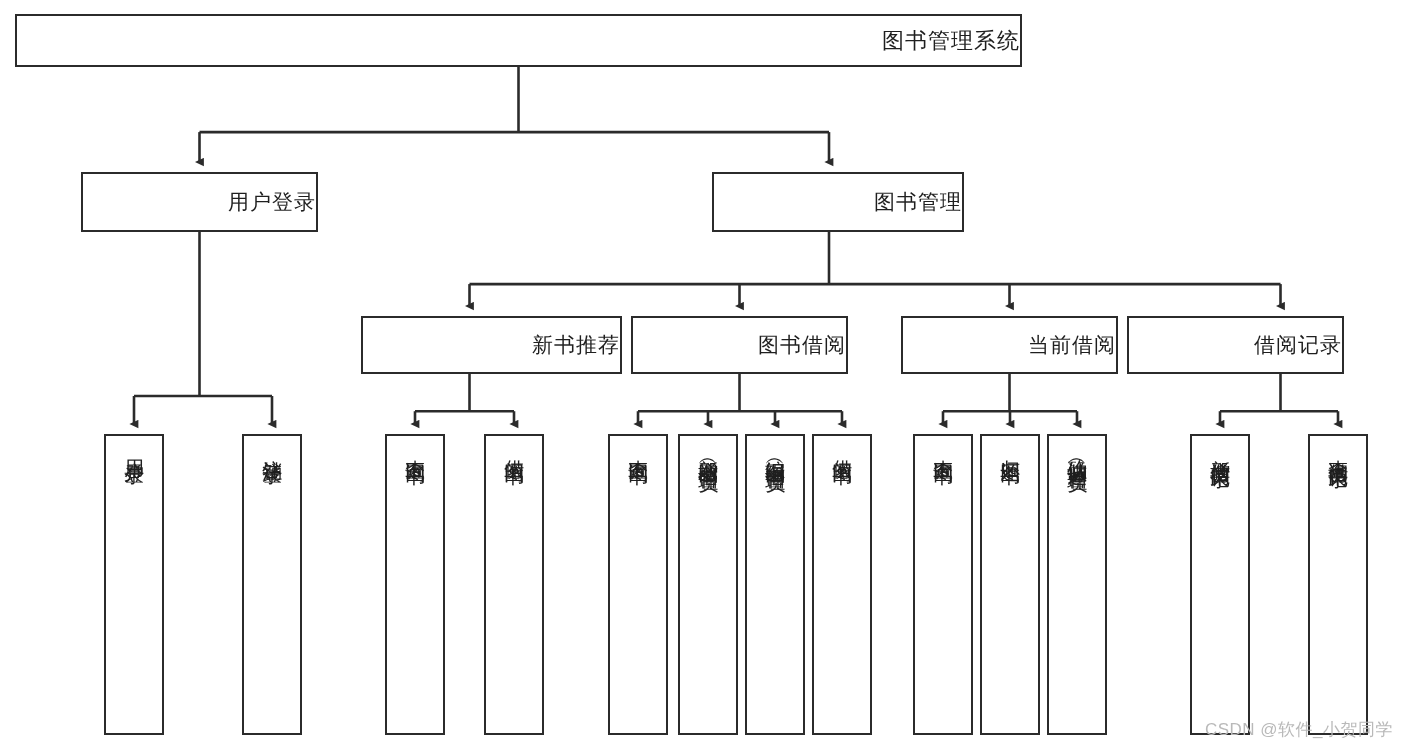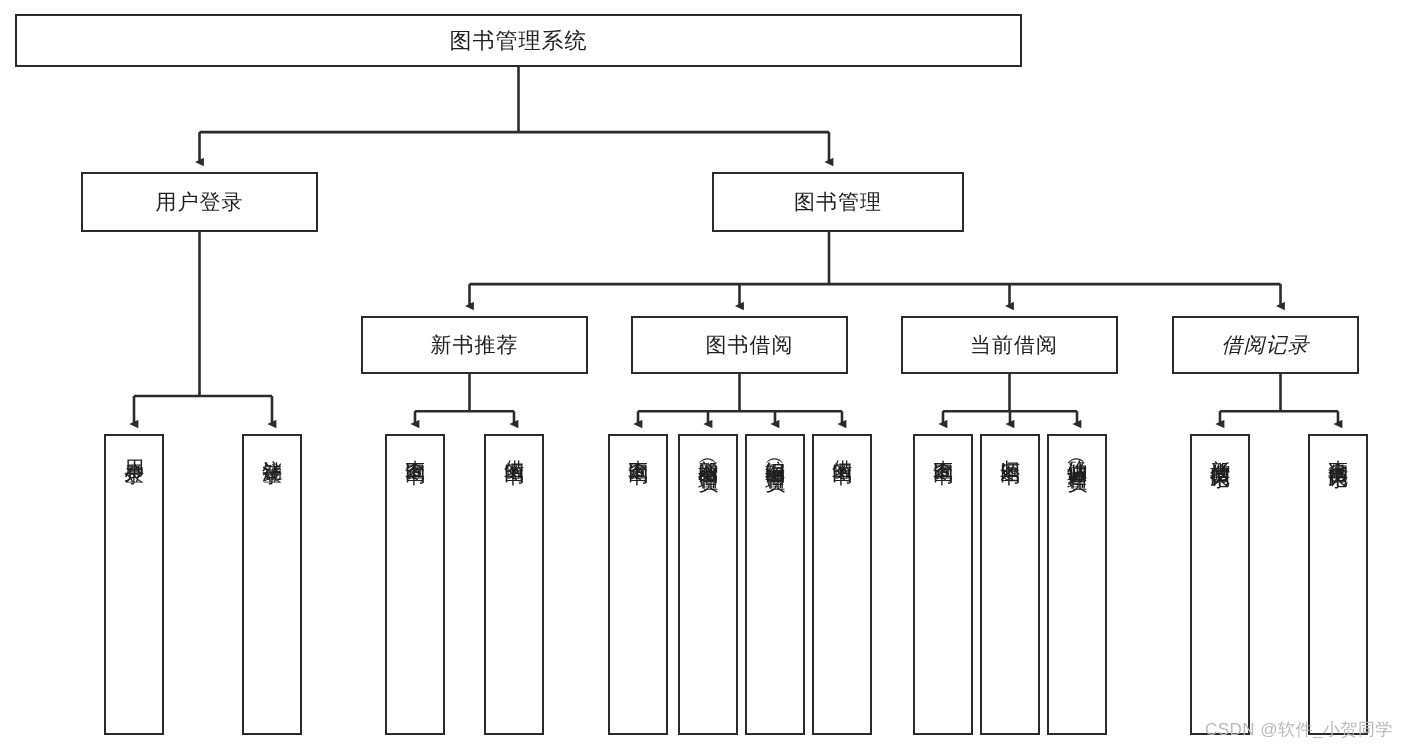--- a/index.html
+++ b/index.html
@@ -27,21 +27,21 @@
     height: 747px;
     pointer-events: none;
   }
   .node {
     position: absolute;
     box-sizing: border-box;
     background: #ffffff;
     border: 2.5px solid #2b2b2b;
     display: flex;
     align-items: center;
-    justify-content: center;
+    justify-content: flex-end;
     z-index: 2;
   }
   .node .label {
     font-size: 21px;
     line-height: 1.25;
     letter-spacing: 1px;
     color: #1f1f1f;
     white-space: nowrap;
     text-align: center;
   }
@@ -126,30 +126,30 @@
   <div id="node-layer">
       <div class="node root" style="left: 15px; top: 14px; width: 1007px; height: 53px;">
         <span class="label">图书管理系统</span>
       </div>
       <div class="node" style="left: 81px; top: 172px; width: 237px; height: 60px;">
         <span class="label">用户登录</span>
       </div>
       <div class="node" style="left: 712px; top: 172px; width: 252px; height: 60px;">
         <span class="label">图书管理</span>
       </div>
-      <div class="node" style="left: 361px; top: 316px; width: 227px; height: 58px;">
+      <div class="node" style="left: 361px; top: 316px; width: 261px; height: 58px;">
         <span class="label">新书推荐</span>
       </div>
       <div class="node" style="left: 631px; top: 316px; width: 217px; height: 58px; padding-left: 20px;">
         <span class="label">图书借阅</span>
       </div>
       <div class="node" style="left: 901px; top: 316px; width: 217px; height: 58px; padding-left: 9px;">
         <span class="label">当前借阅</span>
       </div>
-      <div class="node" style="left: 1172px; top: 316px; width: 187px; height: 58px; font-style: italic;">
+      <div class="node" style="left: 1127px; top: 316px; width: 217px; height: 58px;">
         <span class="label">借阅记录</span>
       </div>
       <div class="node leaf" style="left: 104px; top: 434px; width: 60px; height: 301px;">
         <span class="label">用户登录</span>
       </div>
       <div class="node leaf" style="left: 242px; top: 434px; width: 60px; height: 301px;">
         <span class="label">注销登录</span>
       </div>
       <div class="node leaf" style="left: 385px; top: 434px; width: 60px; height: 301px;">
         <span class="label">查询图书</span>

